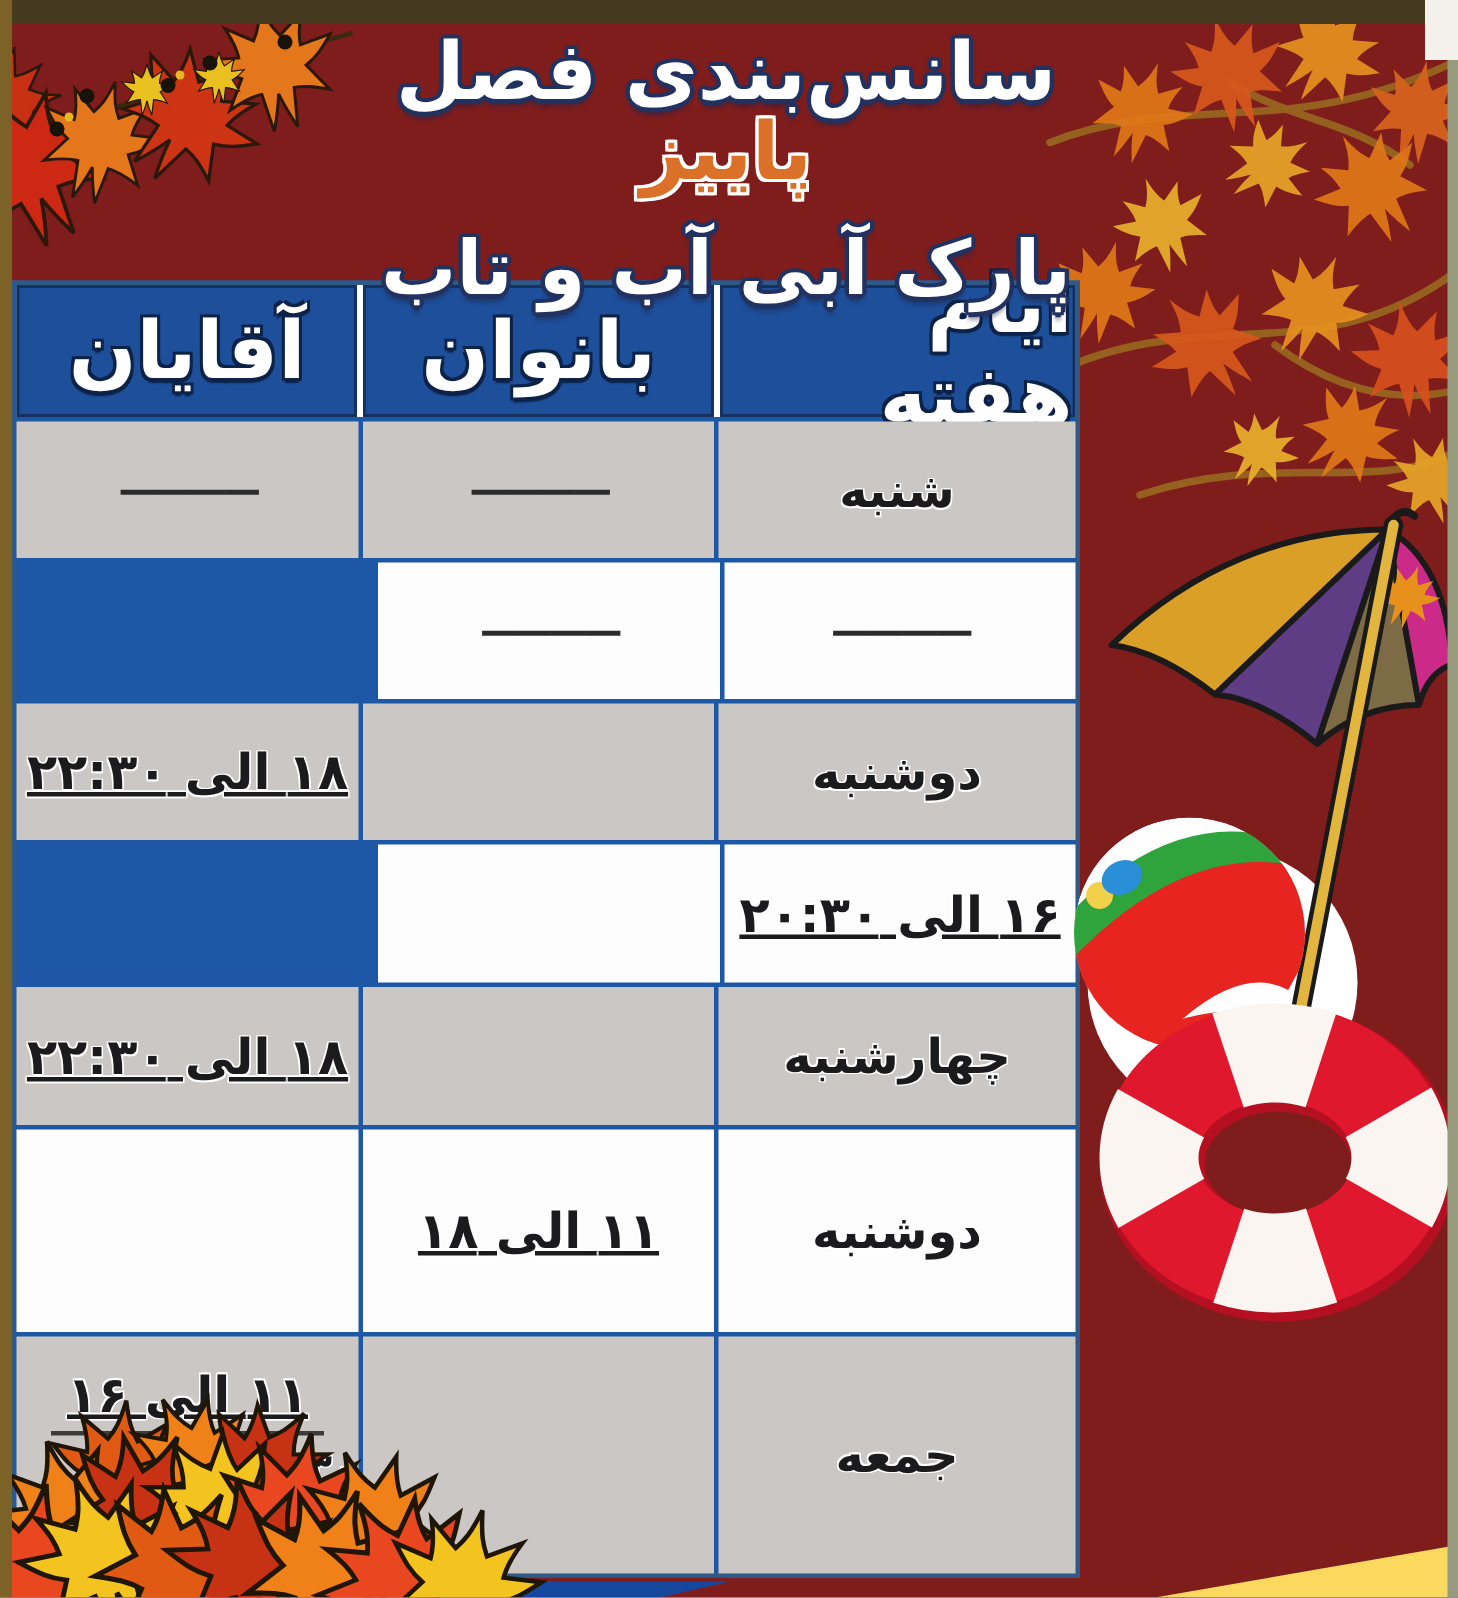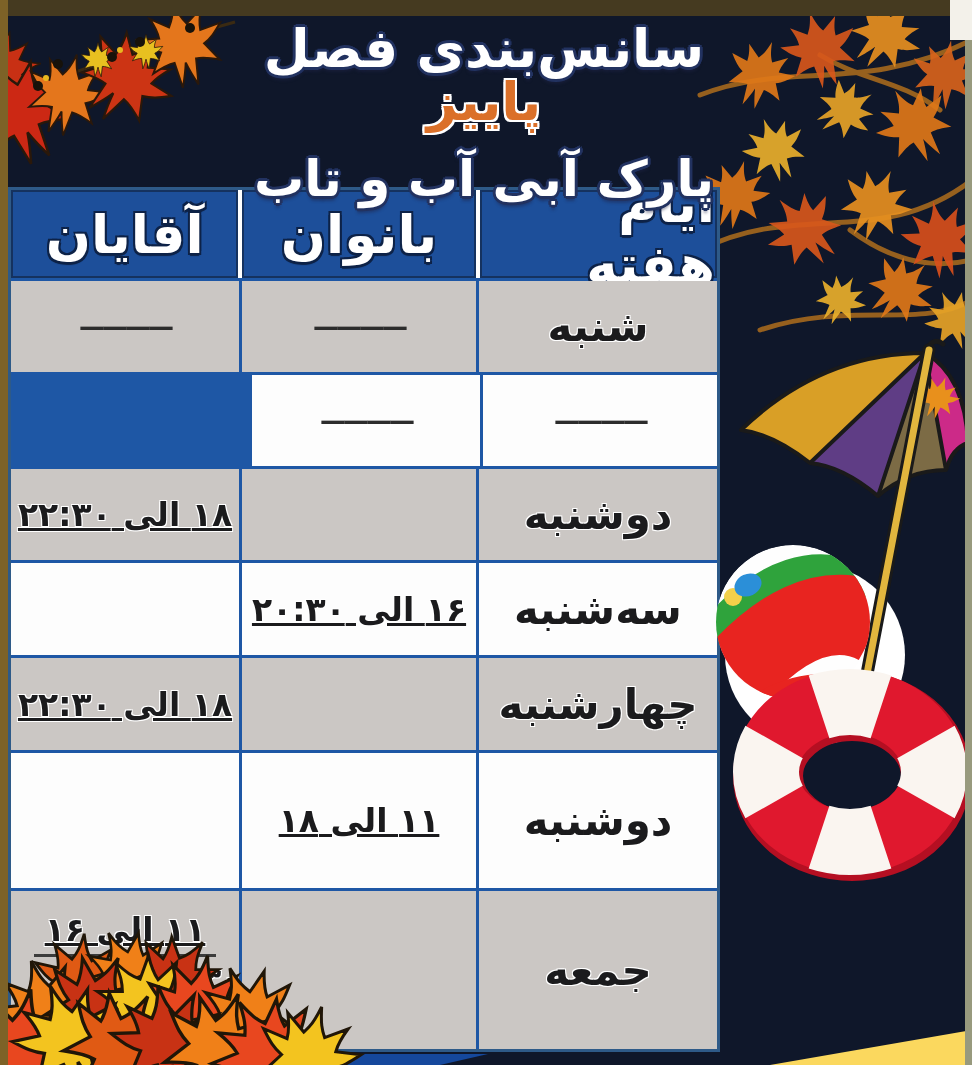--- a/index.html
+++ b/index.html
@@ -1,17 +1,17 @@
 <!DOCTYPE html>
 <html lang="fa"><head>
 <meta charset="utf-8">
 <style>
   html,body{margin:0;padding:0;}
   body{width:972px;height:1065px;overflow:hidden;font-family:"DejaVu Sans",sans-serif;}
-  .poster{position:relative;width:972px;height:1065px;background:#0f172a;overflow:hidden;}
+  .poster{position:relative;width:972px;height:1065px;background:#7f1d1d;overflow:hidden;}
 
   
   .strip-top{position:absolute;left:0;top:0;width:972px;height:16px;background:#453a20;z-index:8;}
   .strip-left{position:absolute;left:0;top:0;width:8px;height:1065px;background:#7d6227;z-index:8;}
   .strip-right{position:absolute;right:0;top:0;width:7px;height:1065px;background:#989a7e;z-index:8;}
   .corner-white{position:absolute;right:0;top:0;width:22px;height:40px;background:#f3f1ea;z-index:9;}
 
   
   .bottom-bar{position:absolute;left:8px;top:1054px;width:480px;height:11px;background:#15489c;
     clip-path:polygon(0 0,100% 0,90% 100%,0 100%);z-index:2;}
@@ -37,21 +37,21 @@
   .row{display:flex;gap:3px;}
   .cell{display:flex;flex-direction:column;align-items:center;justify-content:center;box-sizing:border-box;}
   .c-day{width:238px;}
   .c-women{width:234px;}
   .c-men{width:228px;}
   .hrow{background:#ffffff;gap:4px;}
   .hcell{background:#1d4f9a;border:2px solid #15325f;color:#fff;font-weight:bold;font-size:53px;
     text-shadow:2px 2px 0 #0d2247,-2px 2px 0 #0d2247,2px -2px 0 #0d2247,-2px -2px 0 #0d2247,0 3px 1px #0d2247;}
   .r-gray .cell{background:#cbc7c4;}
   .r-white .cell{background:#fdfdfd;}
-  .day{font-size:42px;font-weight:bold;color:#1b1b1d;
+  .day{font-size:32px;font-weight:bold;color:#1b1b1d;
     text-shadow:1px 1px 0 #fff,-1px 1px 0 #fff,1px -1px 0 #fff,-1px -1px 0 #fff;}
   .time{font-size:33px;font-weight:bold;color:#1b1b1d;
     text-shadow:1px 1px 0 #fff,-1px 1px 0 #fff,1px -1px 0 #fff,-1px -1px 0 #fff;text-decoration:underline;}
   .time-sm{font-size:29px;}
   .dash{font-size:26px;font-weight:bold;letter-spacing:-3px;color:#2c2c2c;}
   .split{width:80%;border-top:3px solid #3c3c3c;margin:5px 0;}
 
   
   .deco-back{position:absolute;left:0;top:0;z-index:1;pointer-events:none;}
   .deco-front{position:absolute;left:0;top:0;z-index:5;pointer-events:none;}
@@ -143,21 +143,20 @@
       <div class="cell c-men dash">————</div>
     </div>
 
     <div class="row r-gray" style="height:91px">
       <div class="cell c-day day">دوشنبه</div>
       <div class="cell c-women time"></div>
       <div class="cell c-men time">۱۸ الی ۲۲:۳۰</div>
     </div>
 
     <div class="row r-white" style="height:92px">
-      <div class="cell c-day day">سه‌شنبه</div>
       <div class="cell c-women time">۱۶ الی ۲۰:۳۰</div>
       <div class="cell c-men time"></div>
     </div>
 
     <div class="row r-gray" style="height:92px">
       <div class="cell c-day day">چهارشنبه</div>
       <div class="cell c-women time"></div>
       <div class="cell c-men time">۱۸ الی ۲۲:۳۰</div>
     </div>
 

